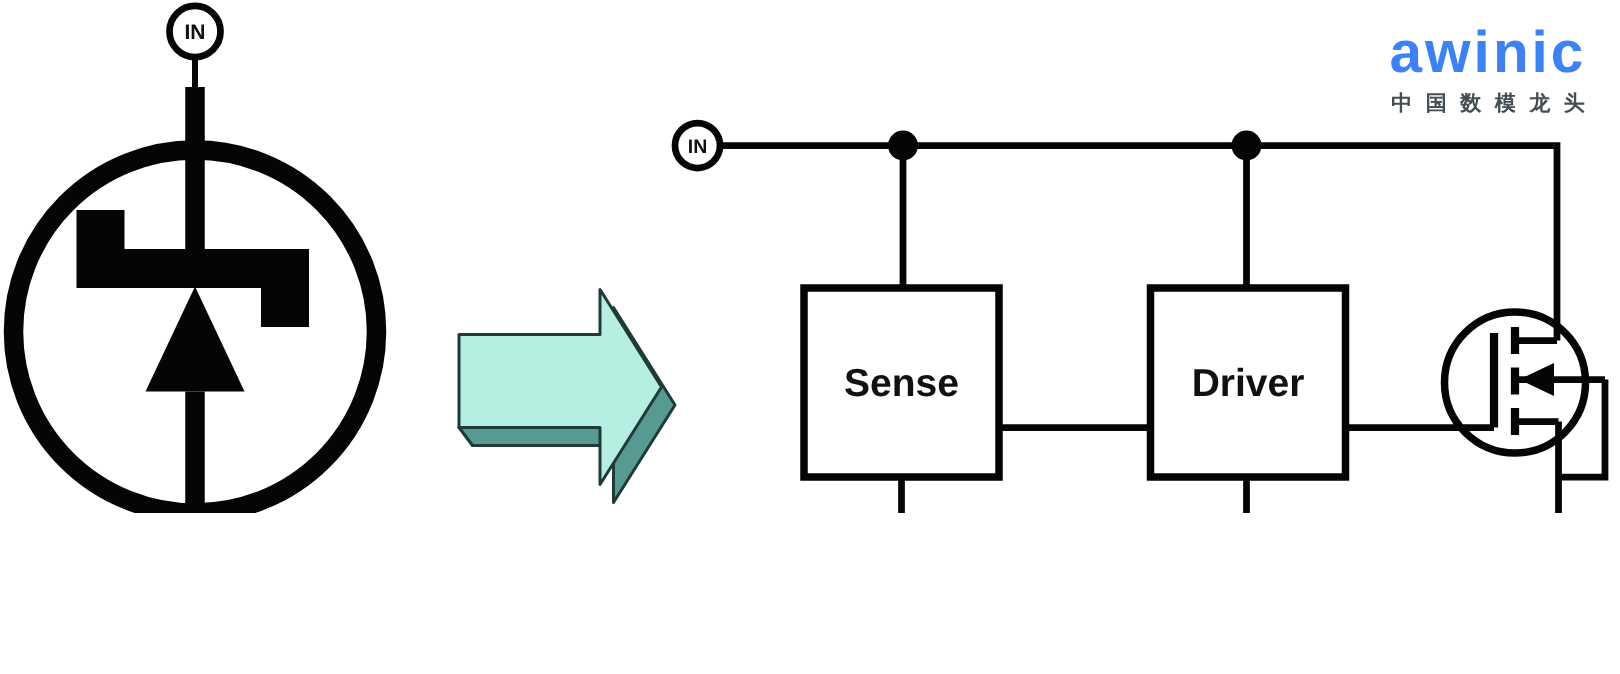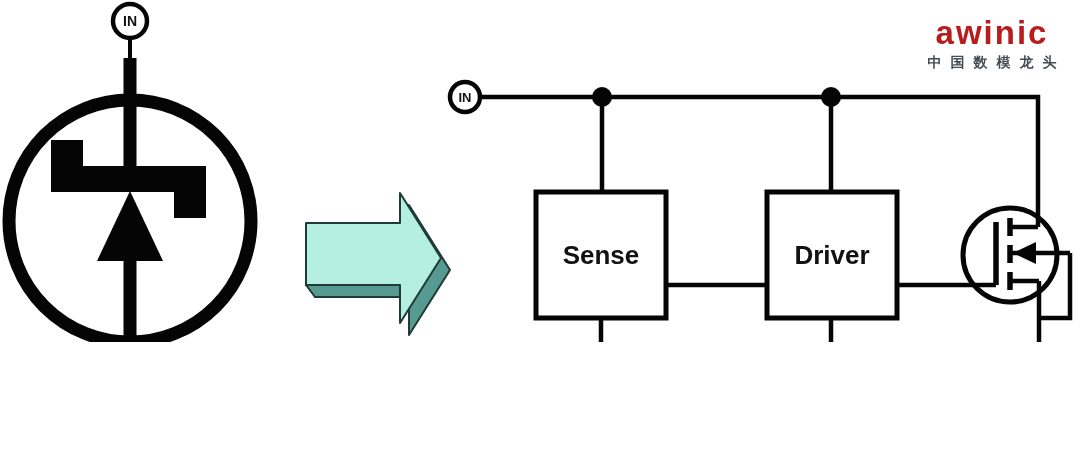--- a/index.html
+++ b/index.html
@@ -21,22 +21,22 @@
   .arrow-outline{stroke:#1f3b37;stroke-width:2;stroke-linejoin:round;}
   
   .logo{
     position:absolute;
     top:16px;right:8px;
     width:160px;
     text-align:center;
     user-select:none;
   }
   .logo .brand{
-    color:#b91c1c;
-    font-size:33px;
+    color:#3b82f6;
+    font-size:39px;
     font-weight:bold;
     letter-spacing:2px;
     line-height:1.0;
   }
   .logo .tagline{
     margin-top:5px;
     color:#454d52;
     font-size:14px;
     font-weight:bold;
     letter-spacing:9px;

